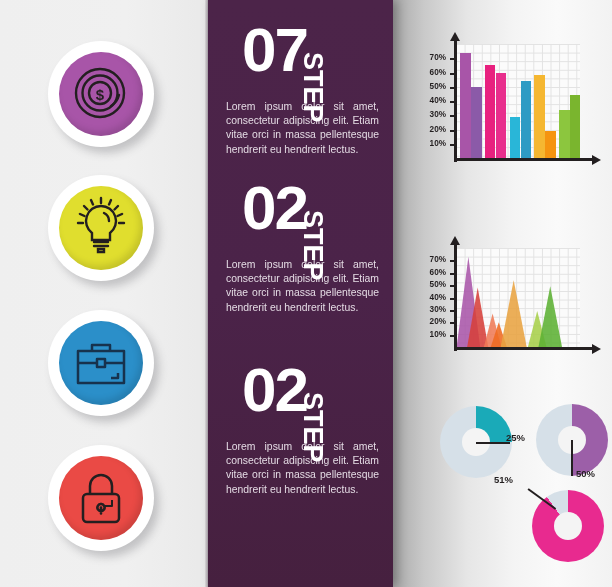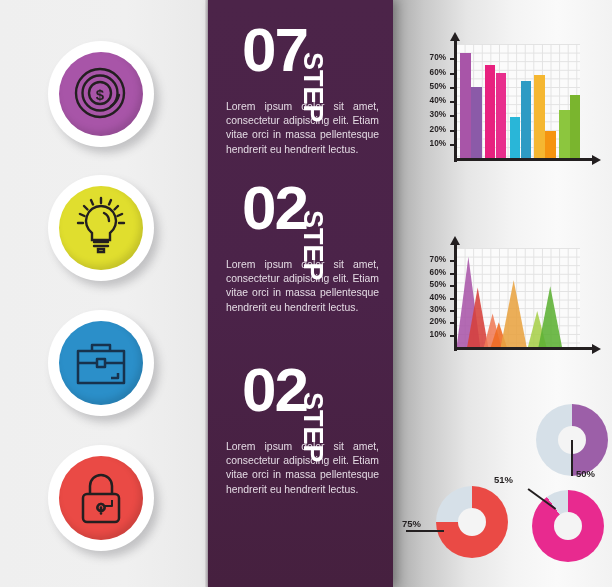--- a/index.html
+++ b/index.html
@@ -264,34 +264,34 @@
       <div class="ylab" style="left: 4px; top: 53.5px;">40%</div>
       <div class="tick" style="left: 34px; top: 45.125px;"></div>
       <div class="ylab" style="left: 4px; top: 41.125px;">50%</div>
       <div class="tick" style="left: 34px; top: 32.75px;"></div>
       <div class="ylab" style="left: 4px; top: 28.75px;">60%</div>
       <div class="tick" style="left: 34px; top: 20.375px;"></div>
       <div class="ylab" style="left: 4px; top: 16.375px;">70%</div>
     </div>
 
   <div class="chart" id="donut-charts" style="left:432px; top:398px; width:180px; height:160px;">
+      <div style="position: absolute; left: 8px; top: 8px; width: 72px; height: 72px;">
+        <div class="donut" style="background: conic-gradient(rgb(26, 170, 184) 0deg, rgb(26, 170, 184) 90deg, rgb(214, 224, 232) 90deg, rgb(214, 224, 232) 360deg);">
+          <div class="hole"></div>
+        </div>
+        <div class="leader" style="position: absolute; left: 36px; top: 36px; width: 34px; height: 2.4px; background: rgb(35, 31, 32);"></div>
+        <div class="dlabel" style="left: 66px; top: 26px;">25%</div>
+      </div>
       <div style="position: absolute; left: 104px; top: 6px; width: 72px; height: 72px;">
         <div class="donut" style="background: conic-gradient(rgb(156, 95, 168) 0deg, rgb(156, 95, 168) 180deg, rgb(214, 224, 232) 180deg, rgb(214, 224, 232) 360deg);">
           <div class="hole"></div>
         </div>
         <div class="leader" style="position: absolute; left: 35px; top: 36px; width: 2.4px; height: 36px; background: rgb(35, 31, 32);"></div>
         <div class="dlabel" style="left: 40px; top: 64px;">50%</div>
       </div>
-      <div style="position: absolute; left: 4px; top: 88px; width: 72px; height: 72px;">
-        <div class="donut" style="background: conic-gradient(rgb(234, 74, 69) 0deg, rgb(234, 74, 69) 270deg, rgb(214, 224, 232) 270deg, rgb(214, 224, 232) 360deg);">
-          <div class="hole"></div>
-        </div>
-        <div class="leader" style="position: absolute; left: -30px; top: 44px; width: 38px; height: 2.4px; background: rgb(35, 31, 32);"></div>
-        <div class="dlabel" style="left: -34px; top: 32px;">75%</div>
-      </div>
       <div style="position: absolute; left: 100px; top: 92px; width: 72px; height: 72px;">
         <div class="donut" style="background: conic-gradient(rgb(232, 42, 143) 0deg, rgb(232, 42, 143) 324deg, rgb(214, 224, 232) 324deg, rgb(214, 224, 232) 360deg);">
           <div class="hole"></div>
         </div>
         <div class="leader" style="position: absolute; left: -4px; top: -2px; width: 34px; height: 2.4px; background: rgb(35, 31, 32); transform: rotate(36deg); transform-origin: left center;"></div>
         <div class="dlabel" style="left: -38px; top: -16px;">51%</div>
       </div>
     </div>
 
 </div>

